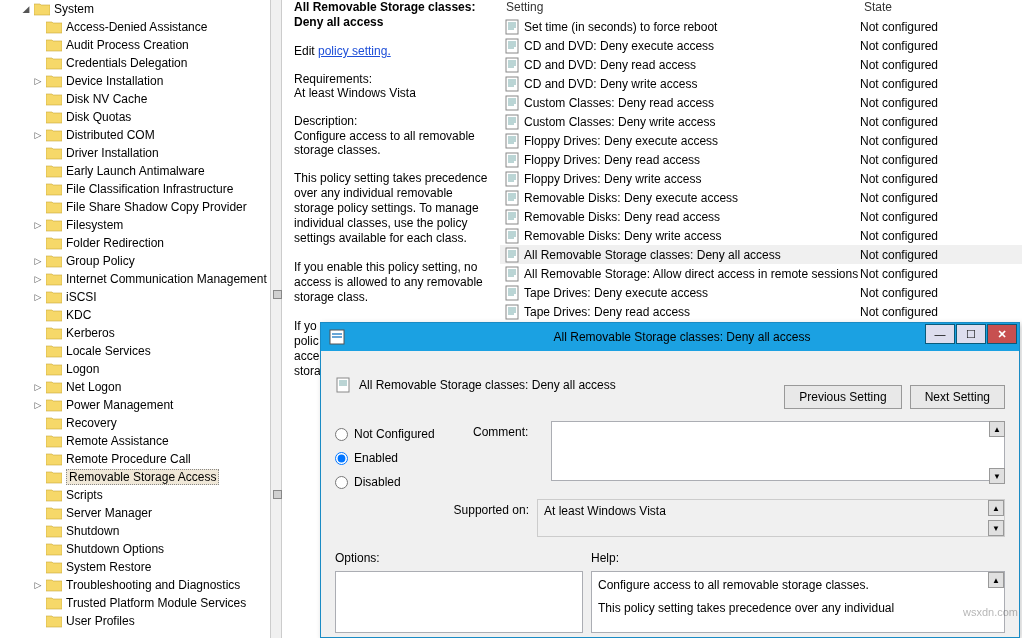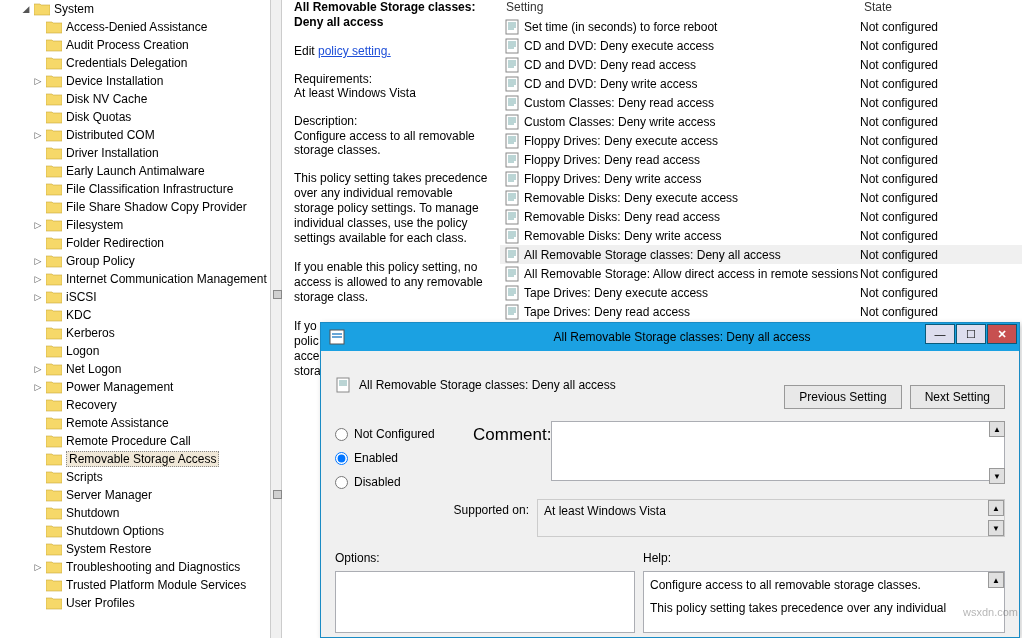--- a/index.html
+++ b/index.html
@@ -203,21 +203,21 @@
       margin-top: 4px;
     }
     .radio-group {
       width: 130px;
       display: flex;
       flex-direction: column;
       gap: 10px;
       padding-top: 6px;
     }
     .radio-item { display: flex; align-items: center; gap: 6px; font-size: 12px; }
-    .comment-label { width: 70px; text-align: left; font-size: 17px; padding-top: 4px; }
+    .comment-label { width: 70px; text-align: left; font-size: 12px; padding-top: 4px; }
     .comment-box {
       flex: 1;
       position: relative;
     }
     .textarea {
       width: 100%;
       height: 60px;
       background: #fff;
       border: 1px solid #abadb3;
       resize: none;
@@ -257,21 +257,21 @@
       border: 1px solid #ccc;
       padding: 4px 6px;
       font-size: 12px;
       position: relative;
     }
     .options-help-row {
       display: flex;
       margin-top: 14px;
       gap: 8px;
     }
-    .options-col { width: 300px; }
+    .options-col { width: 248px; }
     .help-col { flex: 1; }
     .section-label { font-size: 12px; margin-bottom: 6px; }
     .large-box {
       width: 100%;
       height: 62px;
       background: #fff;
       border: 1px solid #abadb3;
       padding: 6px;
       font-size: 12px;
       line-height: 15px;
@@ -419,20 +419,27 @@
             <path d="M0 2 L6 2 L7 3 L16 3 L16 13 L0 13 Z" fill="#f6d869" stroke="#c9a839" stroke-width="0.6"></path>
           </svg></span>
         <span class="tree-label">KDC</span>
       </div>
       <div class="tree-item level-1">
         <span class="expander hidden">▷</span>
         <span class="folder-icon"><svg viewBox="0 0 16 14">
             <path d="M0 2 L6 2 L7 3 L16 3 L16 13 L0 13 Z" fill="#f6d869" stroke="#c9a839" stroke-width="0.6"></path>
           </svg></span>
         <span class="tree-label">Kerberos</span>
+      </div>
+      <div class="tree-item level-1">
+        <span class="expander hidden">▷</span>
+        <span class="folder-icon"><svg viewBox="0 0 16 14">
+            <path d="M0 2 L6 2 L7 3 L16 3 L16 13 L0 13 Z" fill="#f6d869" stroke="#c9a839" stroke-width="0.6"></path>
+          </svg></span>
+        <span class="tree-label">Locale Services</span>
       </div>
       <div class="tree-item level-1">
         <span class="expander hidden">▷</span>
         <span class="folder-icon"><svg viewBox="0 0 16 14">
             <path d="M0 2 L6 2 L7 3 L16 3 L16 13 L0 13 Z" fill="#f6d869" stroke="#c9a839" stroke-width="0.6"></path>
           </svg></span>
         <span class="tree-label">Logon</span>
       </div>
       <div class="tree-item level-1">
         <span class="expander">▷</span>

